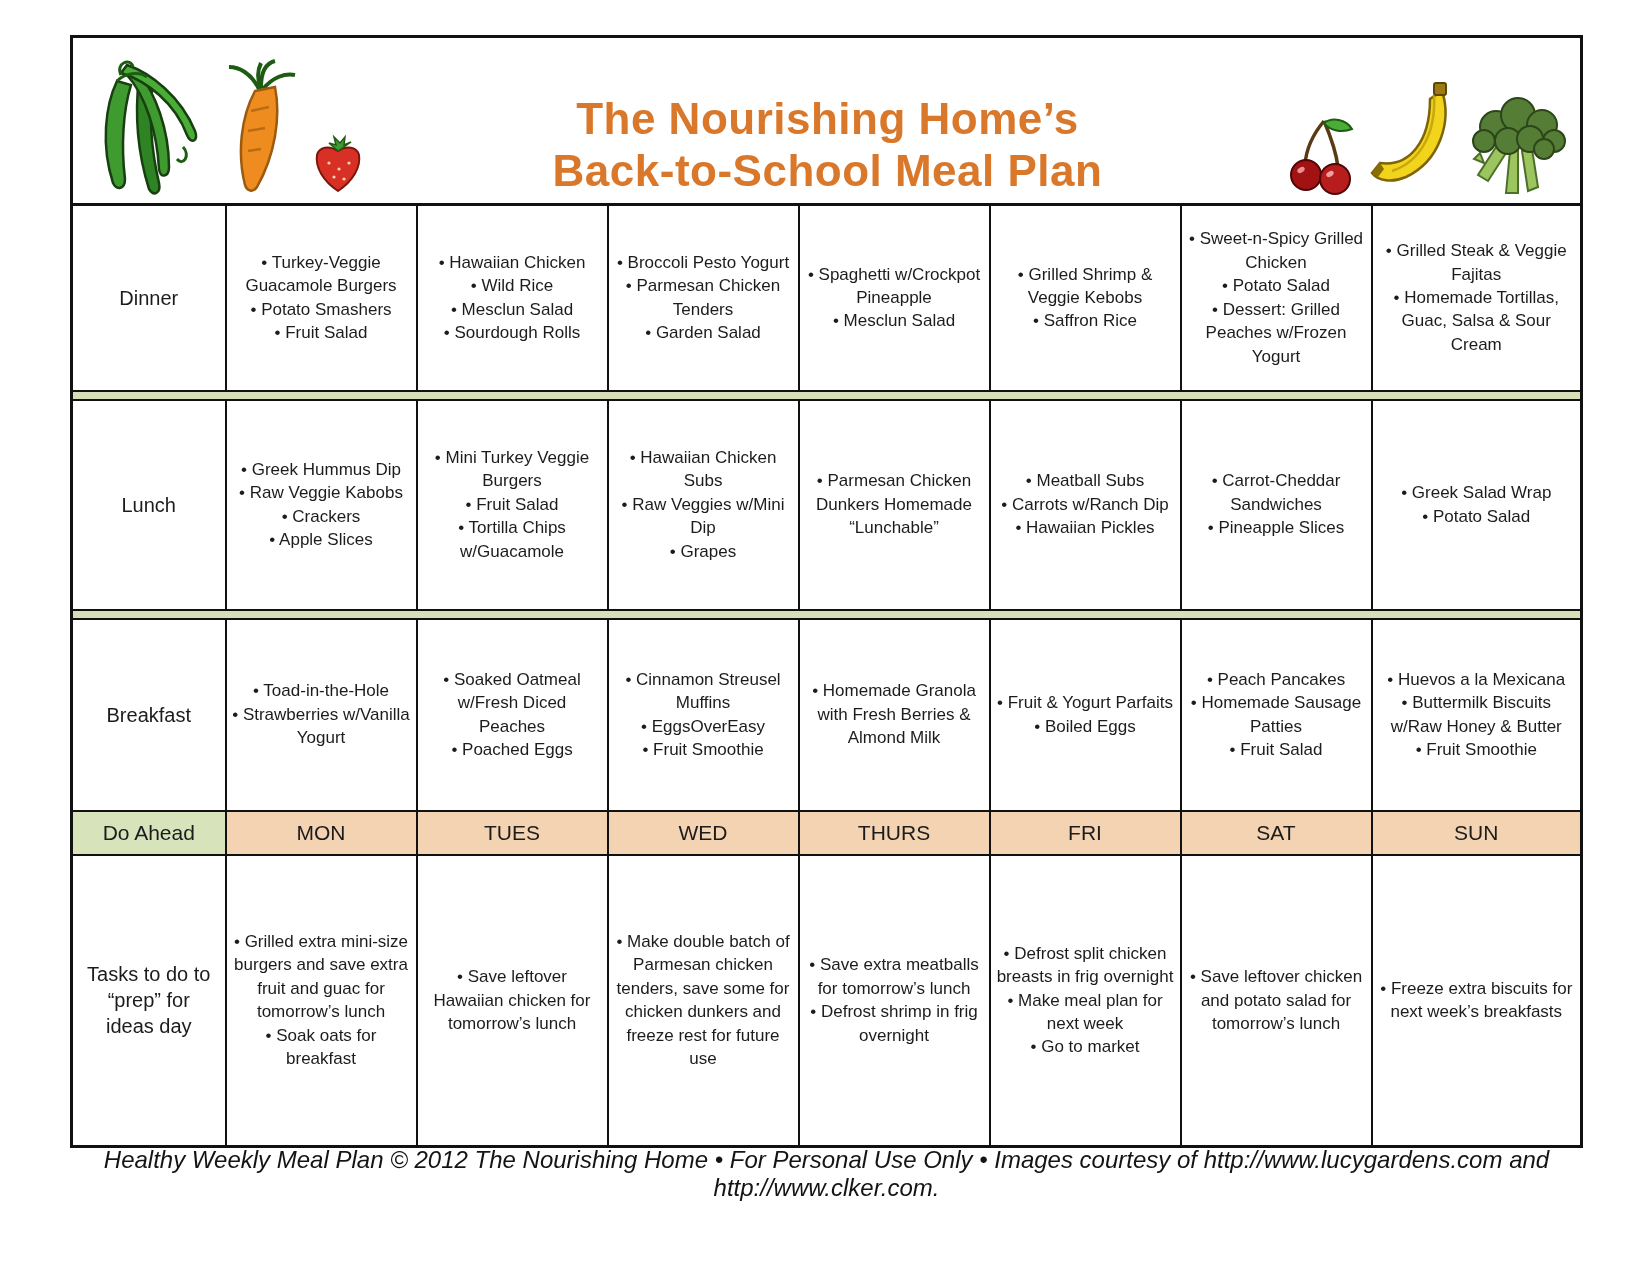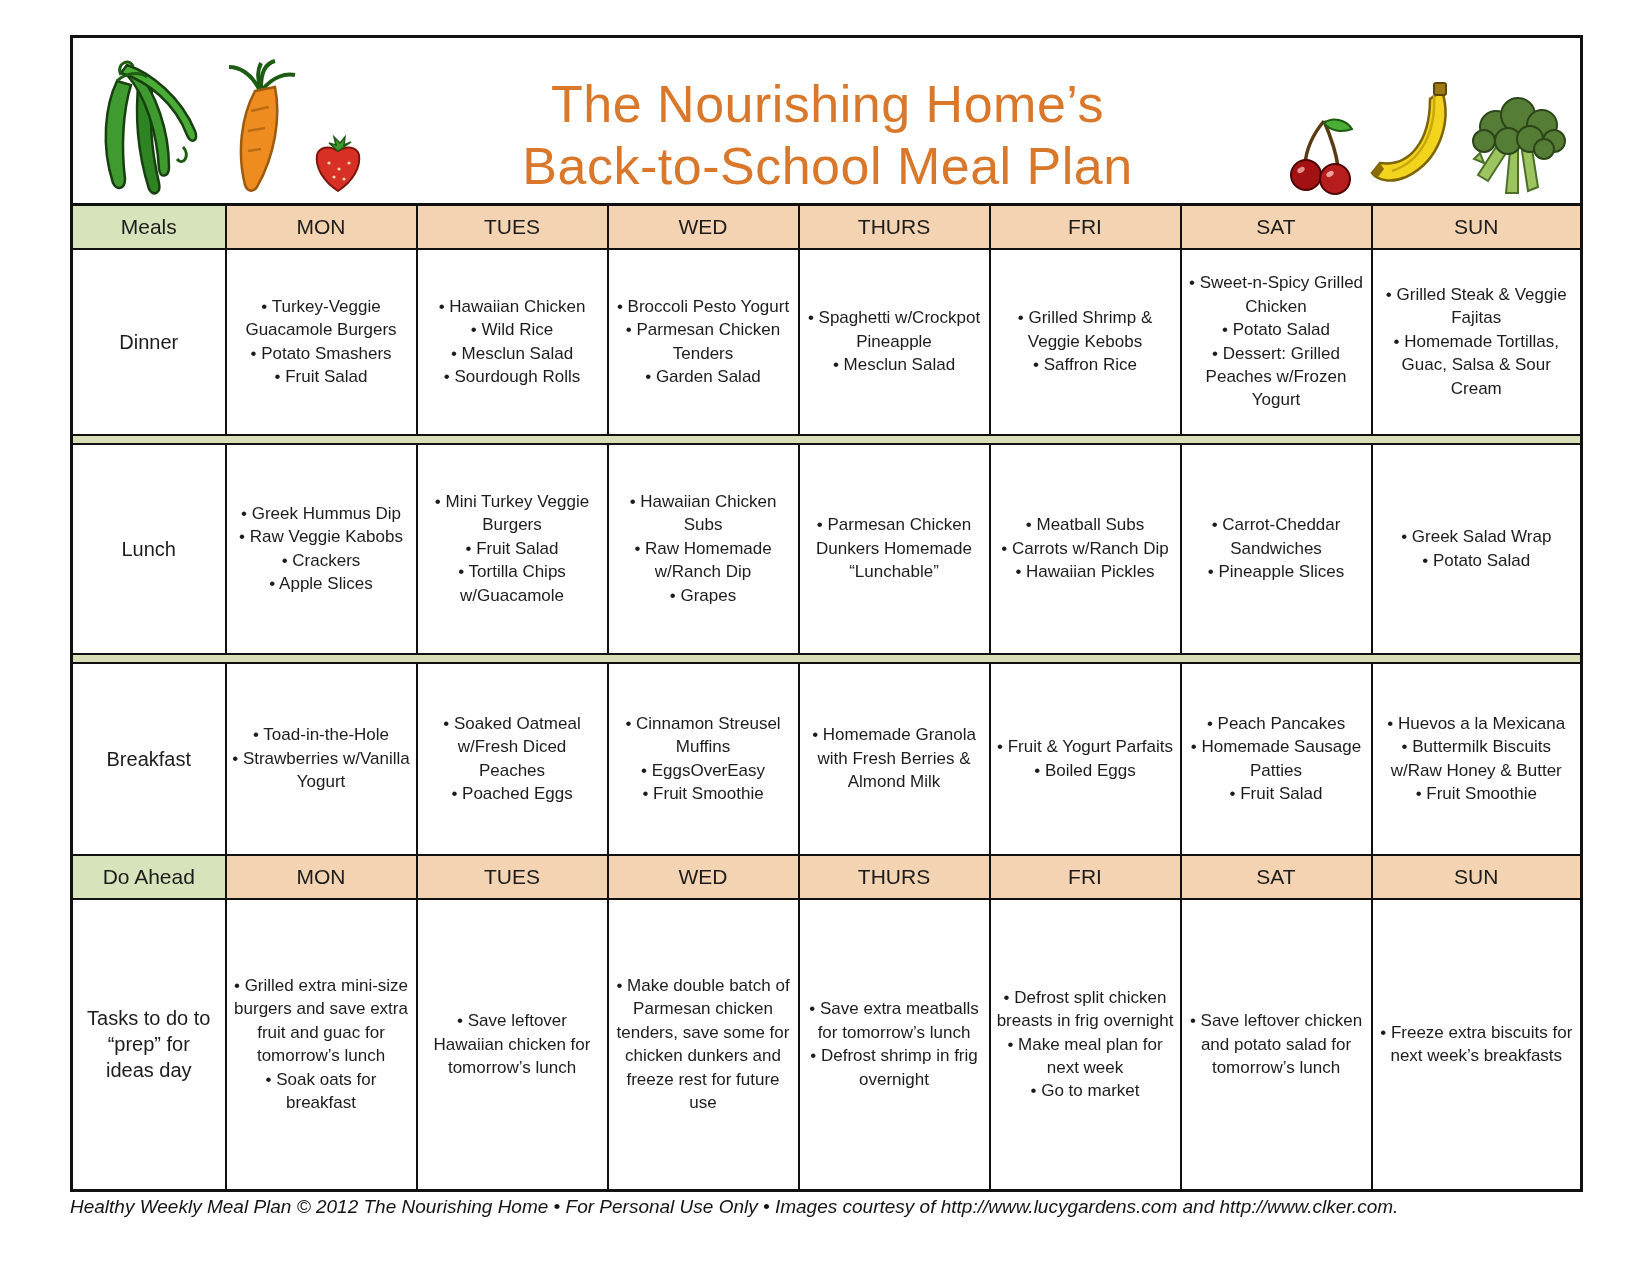--- a/index.html
+++ b/index.html
@@ -11,37 +11,37 @@
     --line:#111111;
   }
   *{margin:0;padding:0;box-sizing:border-box;}
   html,body{width:1650px;height:1275px;background:#ffffff;overflow:hidden;
     font-family:"Liberation Sans","DejaVu Sans",sans-serif;color:var(--ink);}
   .sheet{position:absolute;left:70px;top:35px;width:1513px;}
   .sheet-header{border:3px solid var(--line);border-bottom:none;height:168px;
     display:flex;align-items:flex-end;justify-content:space-between;padding:6px 10px 4px 14px;}
   .img-group{display:flex;align-items:flex-end;gap:6px;}
   .title-block{flex:1;text-align:center;padding-bottom:2px;}
-  .title-line{font-size:52px;line-height:1.18;color:var(--title);letter-spacing:0.5px;}
+  .title-line{font-size:44px;line-height:1.18;color:var(--title);letter-spacing:0.5px;font-weight:bold;}
   .subtitle{font-size:18px;font-style:italic;color:#161616;margin-top:4px;}
   table.plan{width:100%;border-collapse:collapse;border:3px solid var(--line);table-layout:fixed;}
   th,td{border:2px solid var(--line);vertical-align:middle;text-align:center;padding:2px 5px;}
   th{font-weight:normal;}
   .header-row th{height:44px;font-size:21px;background:var(--orange);}
   .header-row th.label-col{background:var(--green);}
   .row-label{font-size:20px;background:#ffffff;line-height:1.3;padding:8px 8px;}
   .meal-cell{font-size:17px;line-height:1.38;}
   .bullet-item{text-align:center;}
   tr.row-dinner td, tr.row-dinner th{height:186px;}
   tr.row-lunch td, tr.row-lunch th{height:210px;}
   tr.row-breakfast td, tr.row-breakfast th{height:192px;}
   tr.row-tasks td, tr.row-tasks th{height:292px;}
   tr.divider-row td{height:9px;padding:0;background:var(--divider);border-left:none;border-right:none;}
-  .page-footer{position:absolute;left:70px;top:1196px;width:1513px;
-    font-size:19px;font-style:italic;color:#141414;}
+  .page-footer{position:absolute;left:70px;top:1146px;width:1513px;text-align:center;
+    font-size:24px;font-style:italic;color:#141414;}
   svg{display:block;}
 </style>
 </head>
 <body>
 
 <div class="sheet">
 
   <div class="sheet-header">
     <div class="img-group">
 
@@ -139,30 +139,20 @@
       <col style="width:10.2%">
         <col style="width:12.65%">
         <col style="width:12.65%">
       <col style="width:12.65%">
         <col style="width:12.65%">
         <col style="width:12.65%">
       <col style="width:12.65%">
         <col style="width:13.9%">
     </colgroup>
     <tbody id="plan-body">
-        <tr class="header-row">
-          <th class="label-col">Meals</th>
-          <th class="day-col">MON</th>
-          <th class="day-col">TUES</th>
-          <th class="day-col">WED</th>
-          <th class="day-col">THURS</th>
-          <th class="day-col">FRI</th>
-          <th class="day-col">SAT</th>
-          <th class="day-col">SUN</th>
-        </tr>
         <tr class="row-dinner">
           <th class="row-label">Dinner</th>
           <td class="meal-cell">
             <div class="bullet-item">• Turkey-Veggie Guacamole Burgers</div>
             <div class="bullet-item">• Potato Smashers</div>
             <div class="bullet-item">• Fruit Salad</div>
           </td>
           <td class="meal-cell">
             <div class="bullet-item">• Hawaiian Chicken</div>
             <div class="bullet-item">• Wild Rice</div>
@@ -203,21 +193,21 @@
             <div class="bullet-item">• Crackers</div>
             <div class="bullet-item">• Apple Slices</div>
           </td>
           <td class="meal-cell">
             <div class="bullet-item">• Mini Turkey Veggie Burgers</div>
             <div class="bullet-item">• Fruit Salad</div>
             <div class="bullet-item">• Tortilla Chips w/Guacamole</div>
           </td>
           <td class="meal-cell">
             <div class="bullet-item">• Hawaiian Chicken Subs</div>
-            <div class="bullet-item">• Raw Homemade w/Ranch Dip</div>
+            <div class="bullet-item">• Raw Veggies w/Mini Dip</div>
             <div class="bullet-item">• Grapes</div>
           </td>
           <td class="meal-cell">
             <div class="bullet-item">• Parmesan Chicken Dunkers Homemade “Lunchable”</div>
           </td>
           <td class="meal-cell">
             <div class="bullet-item">• Meatball Subs</div>
             <div class="bullet-item">• Carrots w/Ranch Dip</div>
             <div class="bullet-item">• Hawaiian Pickles</div>
           </td>

